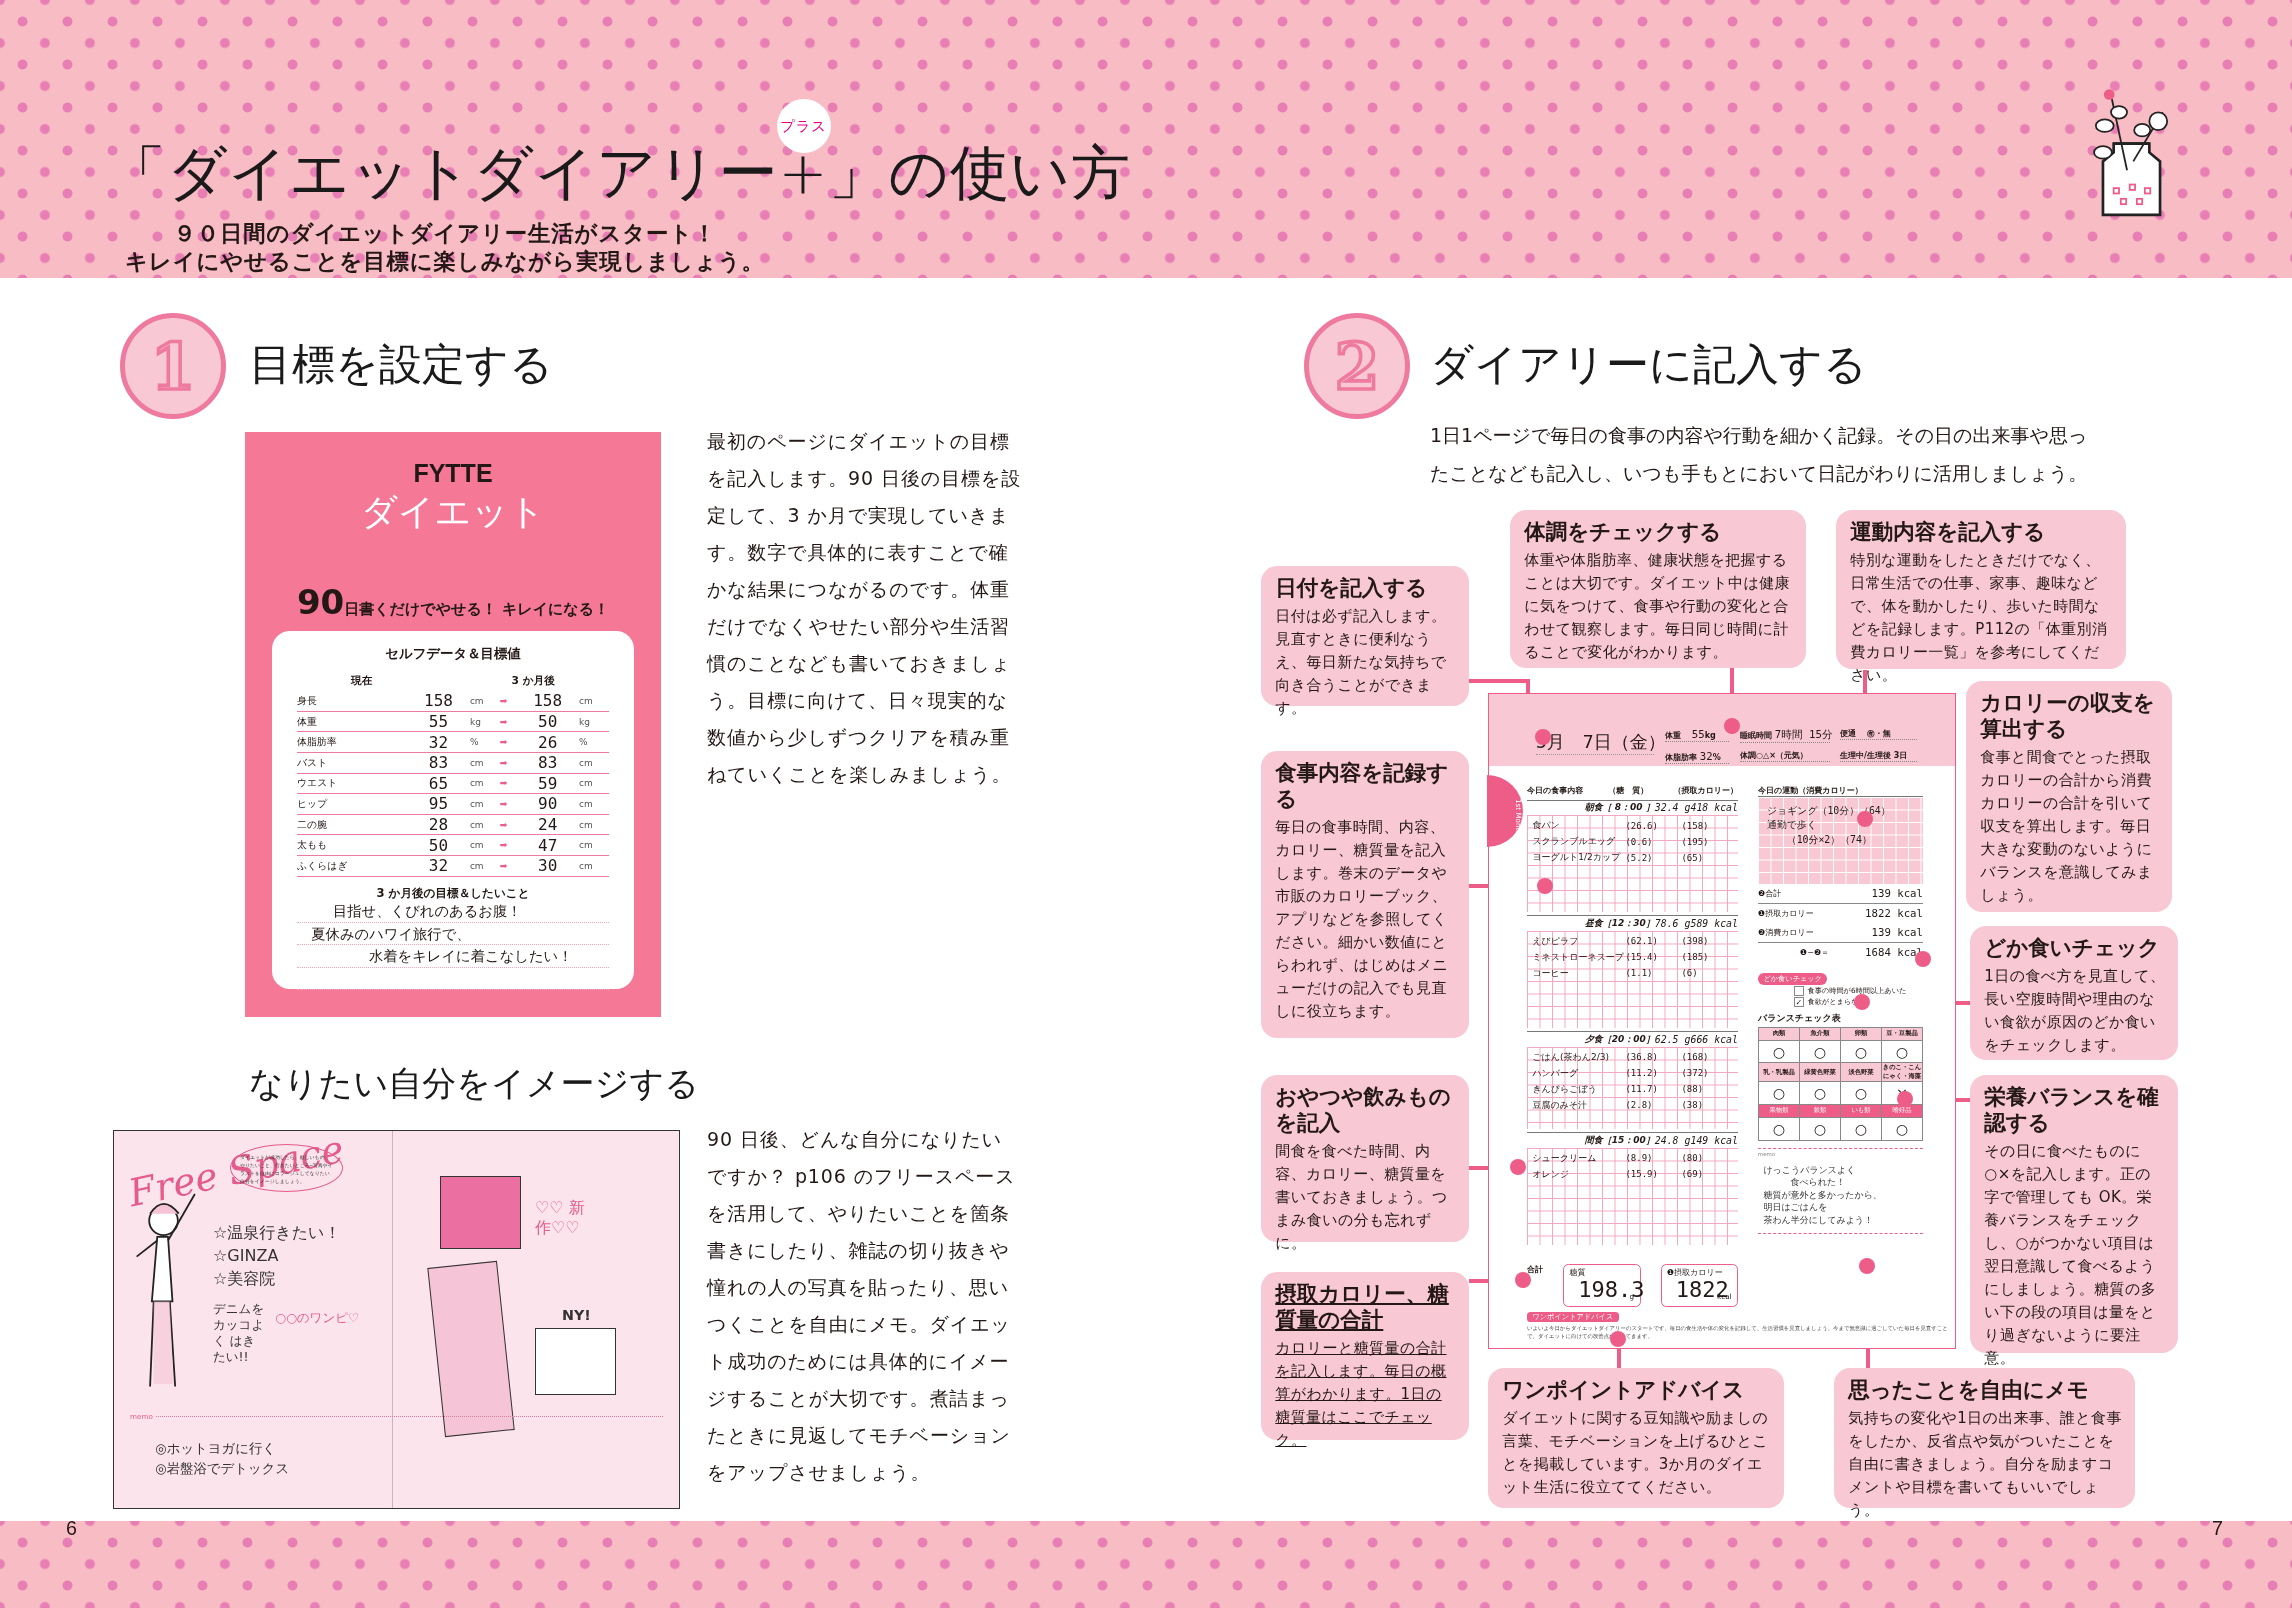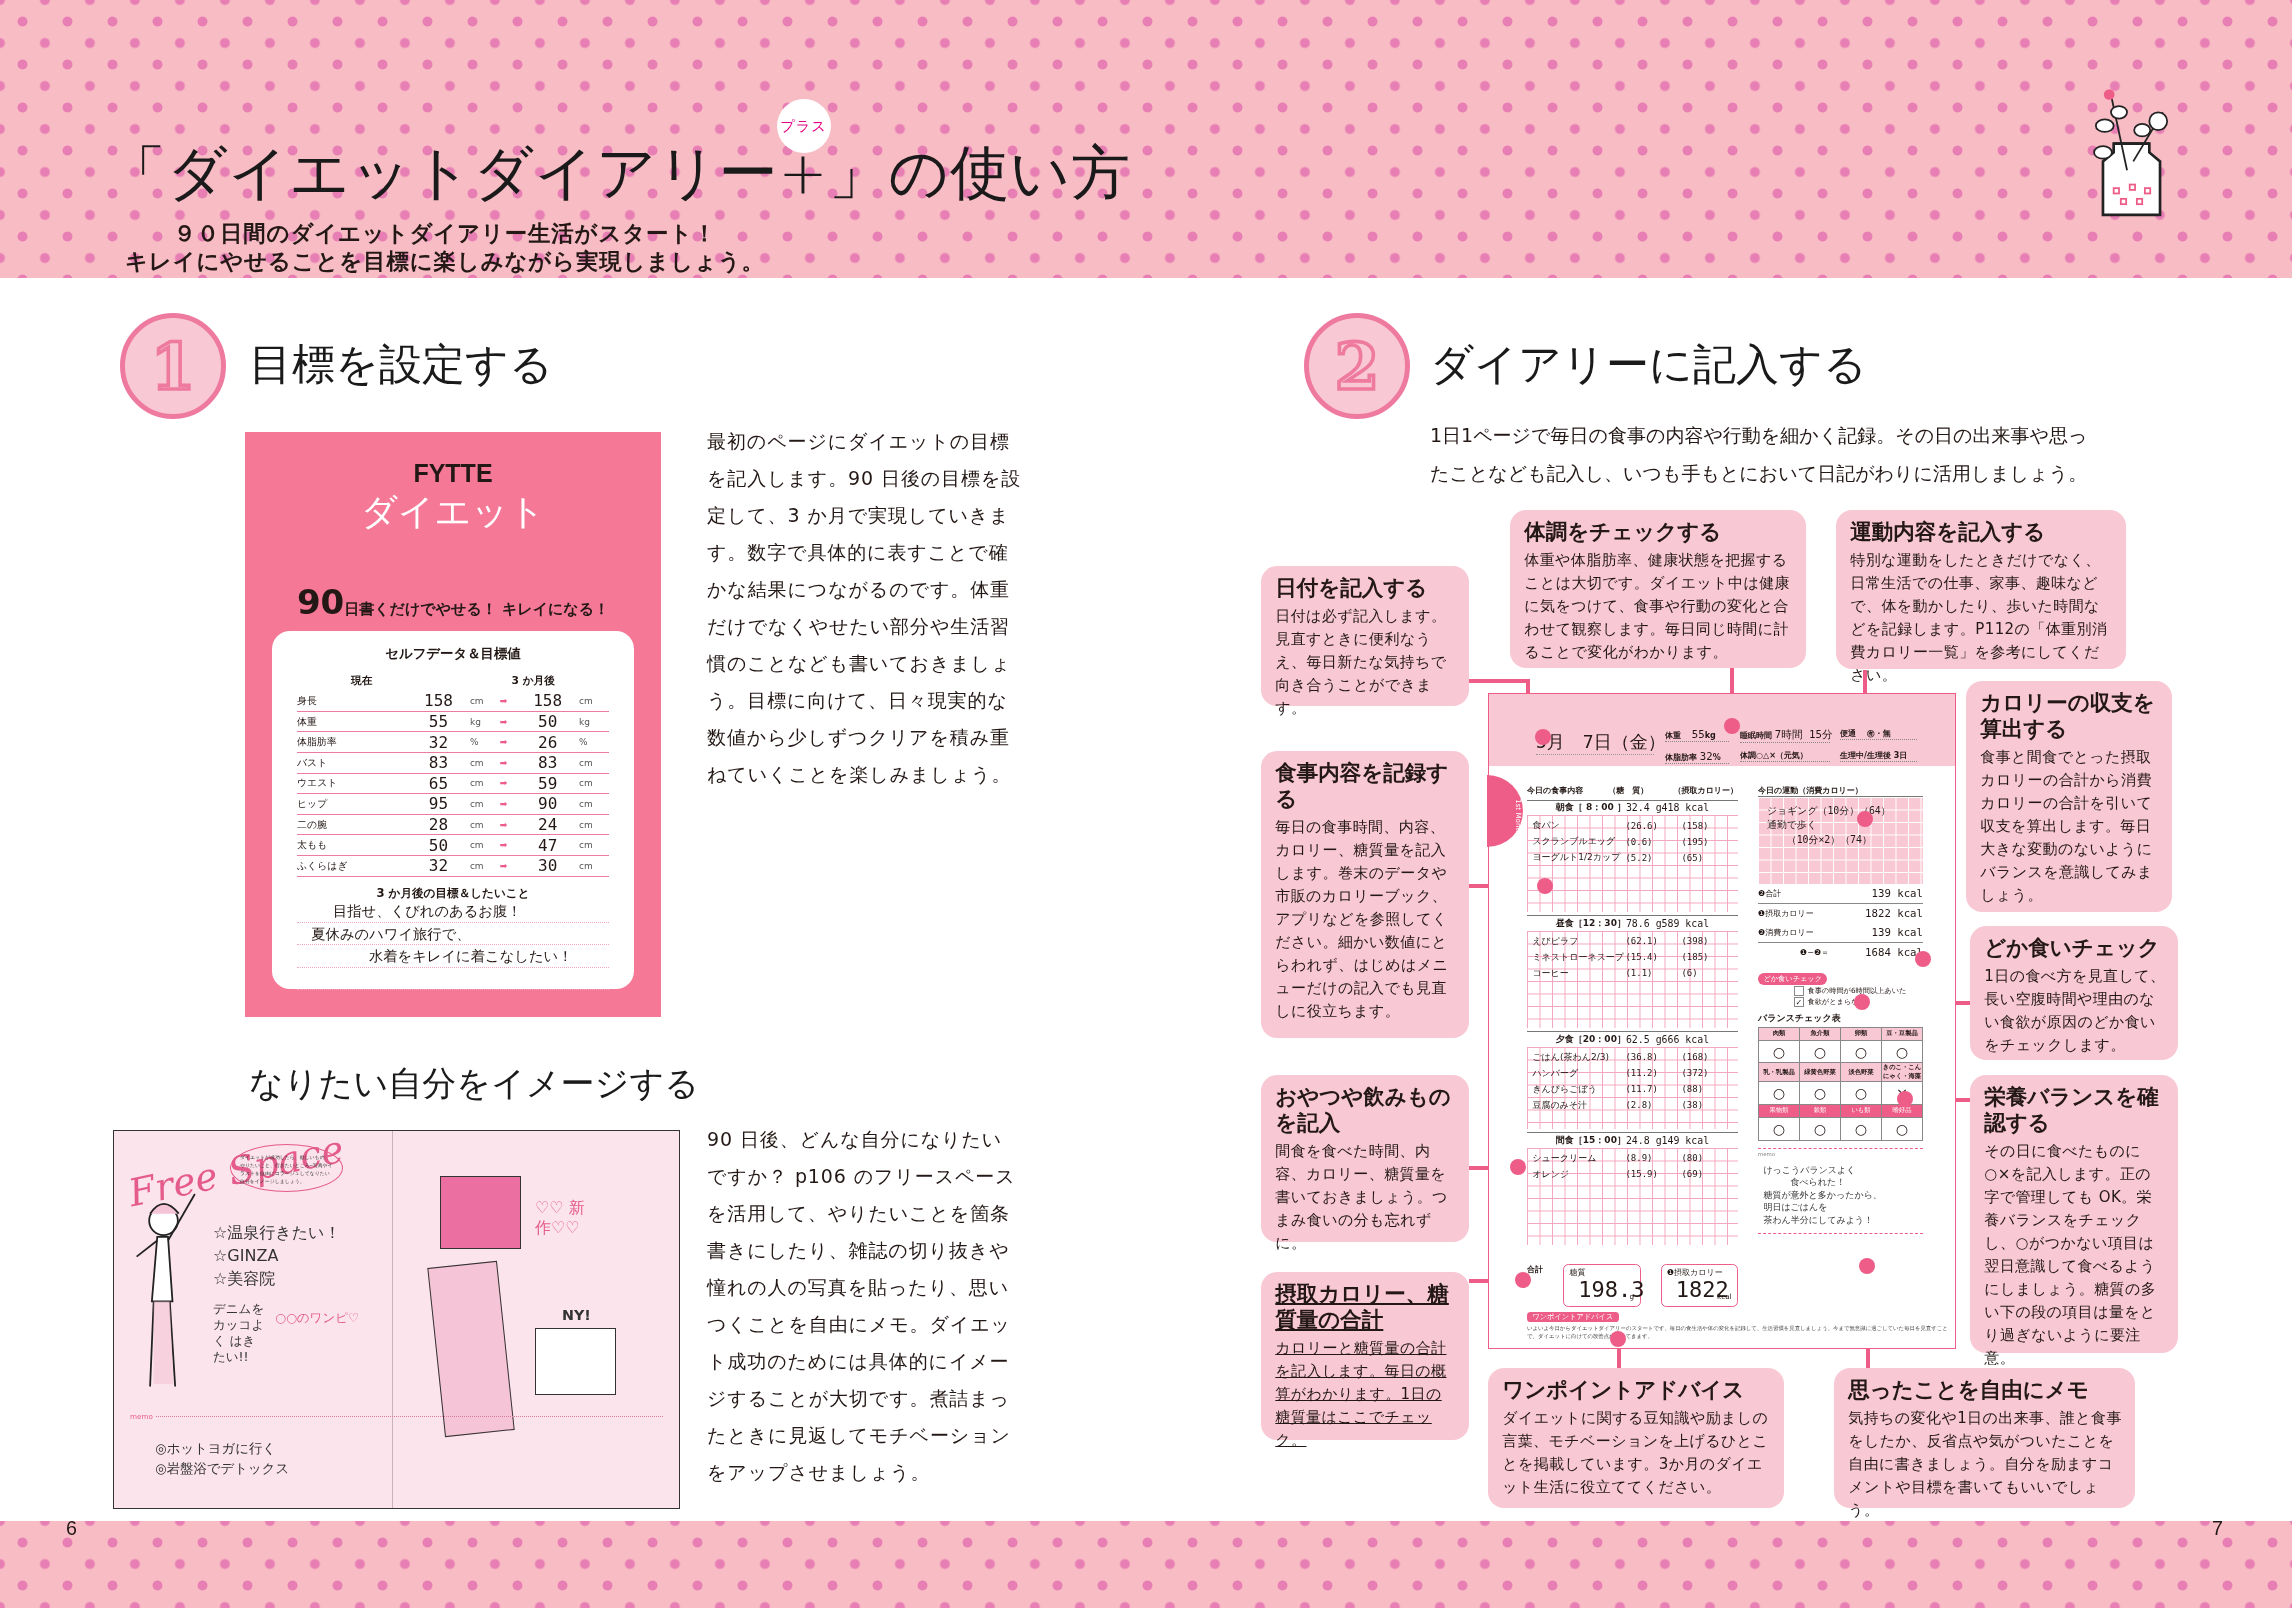--- a/index.html
+++ b/index.html
@@ -82,21 +82,21 @@
   .d-kv .hv { font-size: 10.7px; font-family: "DejaVu Sans Mono", monospace; font-weight: normal; }
   .d-tab { position: absolute; left: -1.8px; top: 81px; width: 36px; height: 72px; background: #ee5c88; border-radius: 0 36px 36px 0; color: #fff; font-size: 7.2px; writing-mode: vertical-rl; text-align: center; padding-top: 12.5px; }
   .d-meals { position: absolute; left: 38px; top: 91px; width: 211px; }
   .grid-bg {
     background-color: #fff;
     background-image: linear-gradient(#f4a6be 0.9px, transparent 0.9px), linear-gradient(90deg, #f4a6be 0.9px, transparent 0.9px);
     background-size: 12.5px 12.5px;
   }
   .m-head { font-size: 8px; font-weight: bold; display: flex; justify-content: space-between; }
   .m-block { border-top: 1.8px solid #777; margin-top: 3.6px; }
-  .m-title { font-size: 9px; display: flex; justify-content: center; font-weight: bold; height: 14.3px; align-items: center; white-space: nowrap; }
+  .m-title { font-size: 9px; display: flex; justify-content: flex-end; font-weight: bold; height: 14.3px; align-items: center; white-space: nowrap; font-style: italic; }
   .m-title .hv { font-family: "DejaVu Sans Mono", monospace; font-weight: normal; font-size: 9.9px; }
   .m-rows { padding: 2.7px 5.4px; }
   .m-row { display: flex; font-size: 9px; height: 16px; align-items: center; white-space: nowrap; }
   .m-row .n { width: 93px; overflow: hidden; }
   .m-row .c { width: 56px; font-family: "DejaVu Sans Mono", monospace; }
   .m-row .k { width: 45px; font-family: "DejaVu Sans Mono", monospace; }
   .d-total { position: absolute; left: 38px; top: 570px; width: 211px; display: flex; gap: 20px; font-size: 8px; font-weight: bold; }
   .tbox { border: 1.8px solid #ee5c88; border-radius: 5.4px; height: 43px; padding: 1.8px 5.4px; flex: 1; position: relative; font-weight: normal; }
   .tbox .tv { font-size: 22px; font-family: "DejaVu Sans Mono", monospace; position: absolute; left: 14.3px; bottom: 3.6px; }
   .tbox .tu { font-size: 7.2px; position: absolute; right: 5.4px; bottom: 5.4px; }

